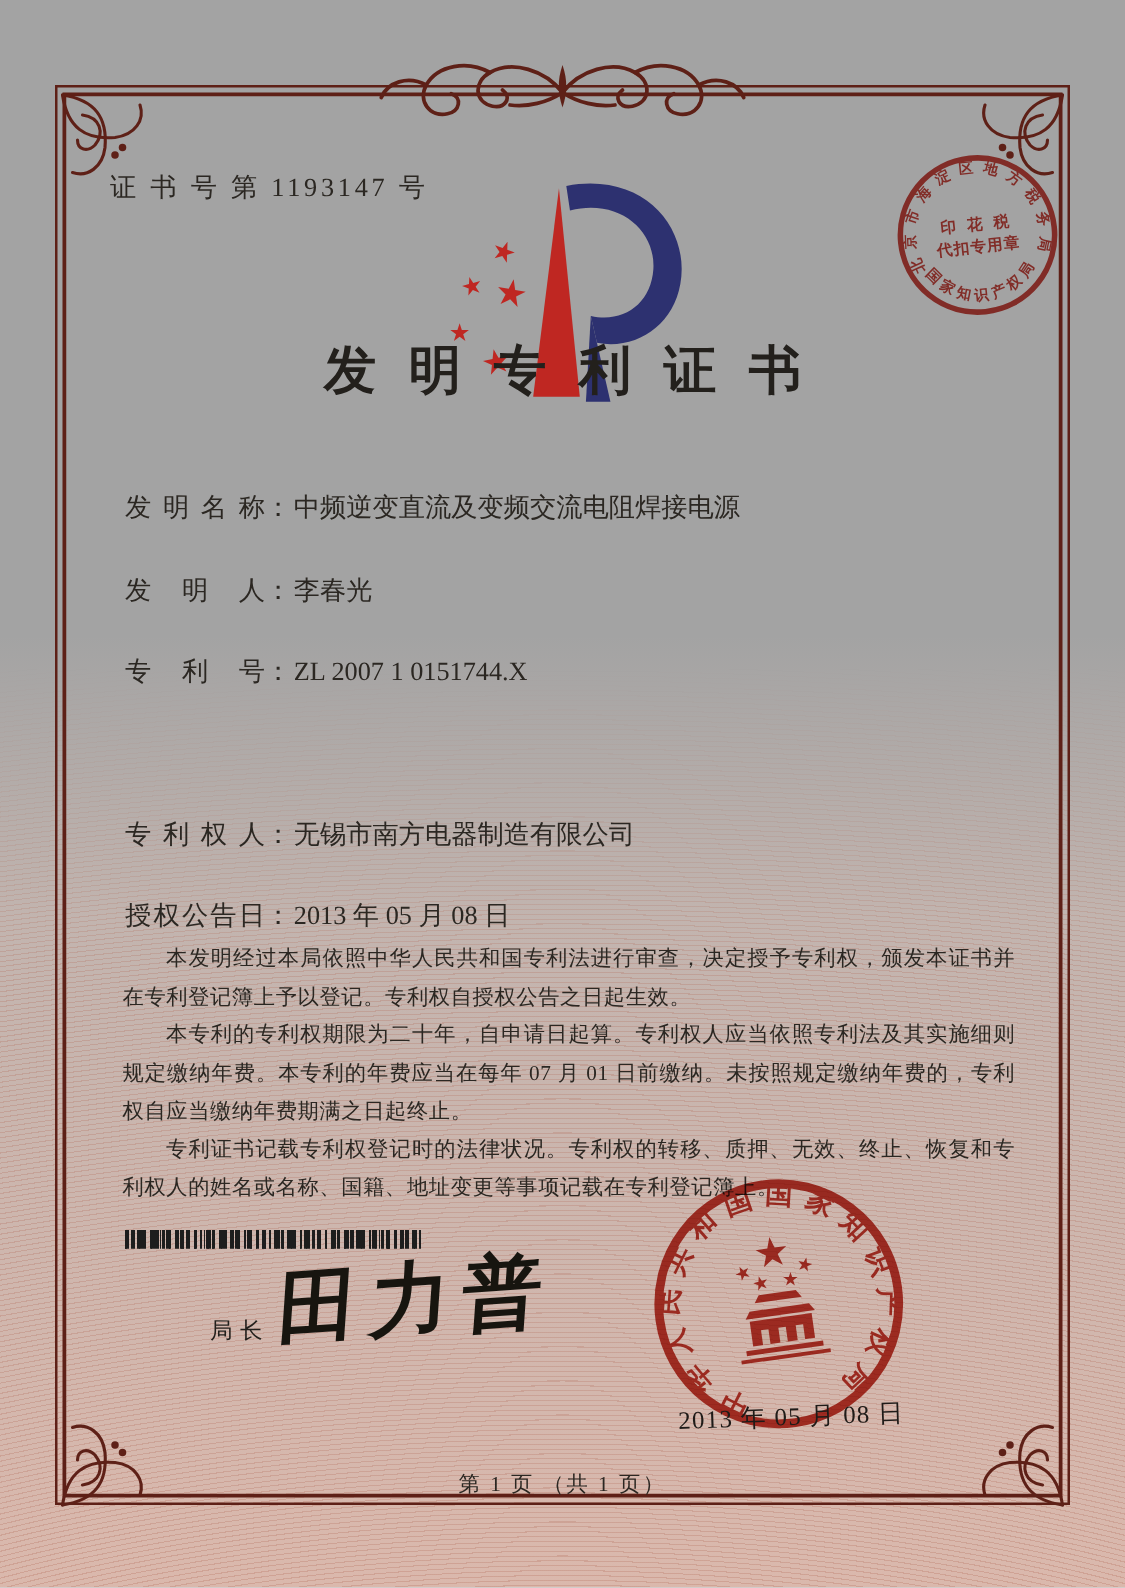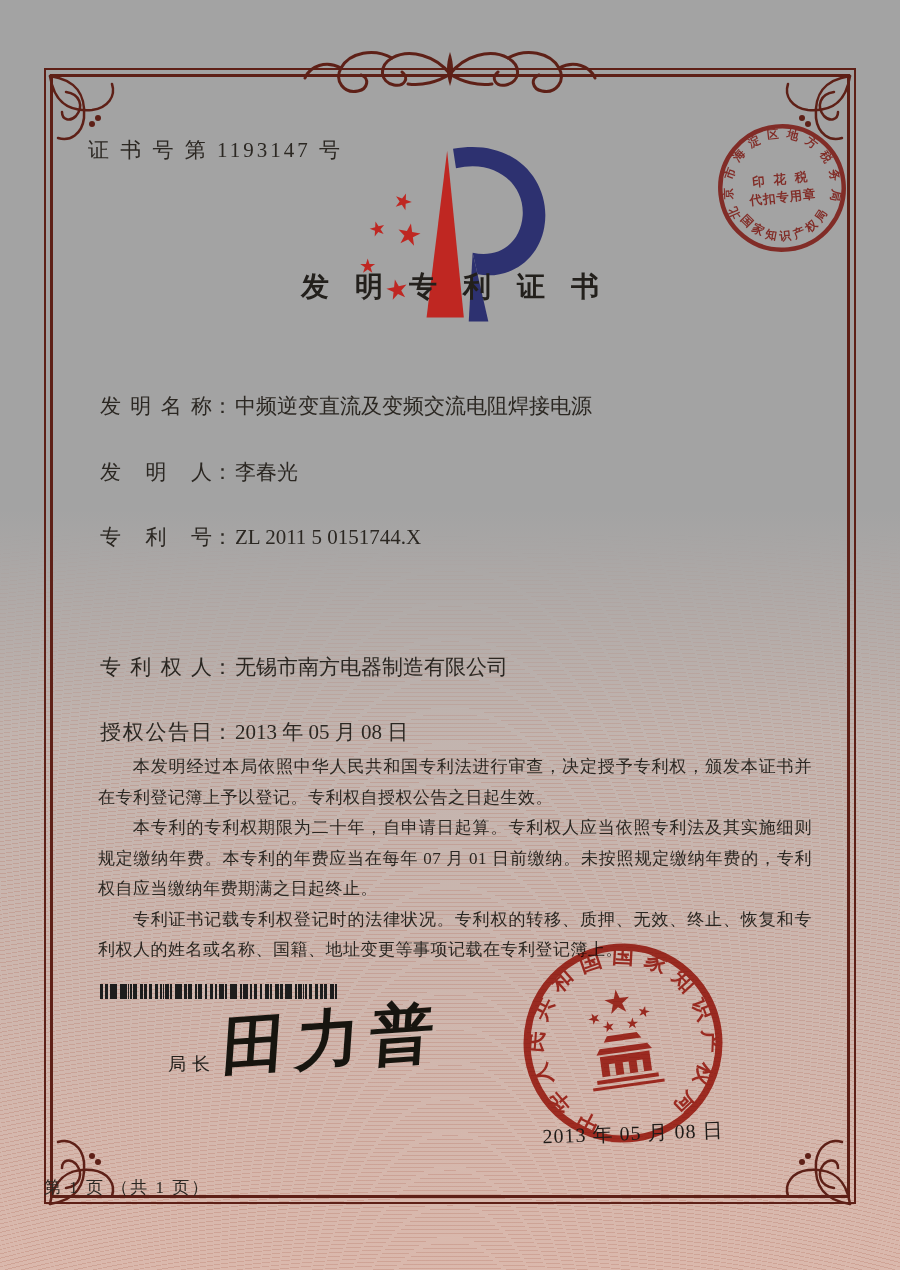--- a/index.html
+++ b/index.html
@@ -27,21 +27,21 @@
   .corner.bl{left:46px;bottom:62px;transform:scaleY(-1);}
   .corner.br{right:46px;bottom:62px;transform:scale(-1,-1);}
   .top-ornament{position:absolute;left:300px;top:42px;width:300px;height:60px;}
 
   .cert-no{position:absolute;left:88px;top:136px;font-size:21px;letter-spacing:3px;color:var(--ink);}
 
   .logo{position:absolute;left:352px;top:142px;width:206px;height:192px;}
 
   .doc-title{position:absolute;left:0;right:0;top:268px;text-align:center;
     font-family:"Liberation Sans","DejaVu Sans",sans-serif;font-weight:700;
-    font-size:28px;letter-spacing:26px;text-indent:26px;color:#23201c;}
+    font-size:42px;letter-spacing:26px;text-indent:26px;color:#23201c;}
 
   .field{position:absolute;left:100px;font-size:21px;color:var(--ink);white-space:nowrap;}
   .flabel{display:inline-block;width:112px;text-align:justify;text-align-last:justify;vertical-align:bottom;}
   .fvalue{margin-left:2px;}
 
   .paras{position:absolute;left:98px;top:752px;width:714px;font-size:17px;line-height:30.5px;
     color:var(--ink);letter-spacing:.5px;text-align:justify;}
   .paras p{text-indent:2.05em;}
 
   .barcode{position:absolute;left:100px;top:984px;width:237px;height:15px;
@@ -54,21 +54,21 @@
   .sign-name{position:absolute;left:222px;top:996px;font-size:64px;font-weight:700;color:#17150f;
     transform:rotate(-4deg) skewX(-8deg);letter-spacing:10px;
     font-family:"Liberation Sans","DejaVu Sans",sans-serif;}
 
   .tax-stamp{position:absolute;left:706px;top:112px;width:152px;height:152px;opacity:.88;transform:rotate(-6deg);}
   .big-seal{position:absolute;left:508px;top:928px;width:230px;height:230px;opacity:.92;
     mix-blend-mode:multiply;transform:rotate(-8deg);}
   .seal-date{position:absolute;left:538px;top:1120px;width:190px;text-align:center;font-size:20px;
     color:#1f1b18;letter-spacing:1px;transform:rotate(-2deg);z-index:5;}
 
-  .footer{position:absolute;left:44px;width:812px;top:1176px;
+  .footer{position:absolute;left:44px;width:812px;top:1176px;text-align:center;
     font-size:17px;letter-spacing:2px;color:var(--ink);}
 
   svg text{font-family:"Liberation Sans","DejaVu Sans",sans-serif;font-weight:700;}
   .stamp-ink{fill:var(--stamp-red);}
   .stamp-ring{fill:none;stroke:var(--stamp-red);}
   .seal-ink{fill:var(--seal-red);}
   .seal-ring{fill:none;stroke:var(--seal-red);}
   .orn-stroke{fill:none;stroke:currentColor;stroke-width:2.5;stroke-linecap:round;}
 </style>
 </head>
@@ -149,21 +149,21 @@
 
   <div class="doc-title">发明专利证书</div>
 
   <div class="field" style="top:392px">
     <span class="flabel">发明名称</span><span>：</span><span class="fvalue">中频逆变直流及变频交流电阻焊接电源</span>
   </div>
   <div class="field" style="top:458px">
     <span class="flabel">发明人</span><span>：</span><span class="fvalue">李春光</span>
   </div>
   <div class="field" style="top:523px">
-    <span class="flabel">专利号</span><span>：</span><span class="fvalue">ZL 2011 5 0151744.X</span>
+    <span class="flabel">专利号</span><span>：</span><span class="fvalue">ZL 2007 1 0151744.X</span>
   </div>
   <div class="field" style="top:653px">
     <span class="flabel">专利权人</span><span>：</span><span class="fvalue">无锡市南方电器制造有限公司</span>
   </div>
   <div class="field" style="top:718px">
     <span class="flabel">授权公告日</span><span>：</span><span class="fvalue">2013 年 05 月 08 日</span>
   </div>
 
   <div class="paras">
     <p>本发明经过本局依照中华人民共和国专利法进行审查，决定授予专利权，颁发本证书并在专利登记簿上予以登记。专利权自授权公告之日起生效。</p>

